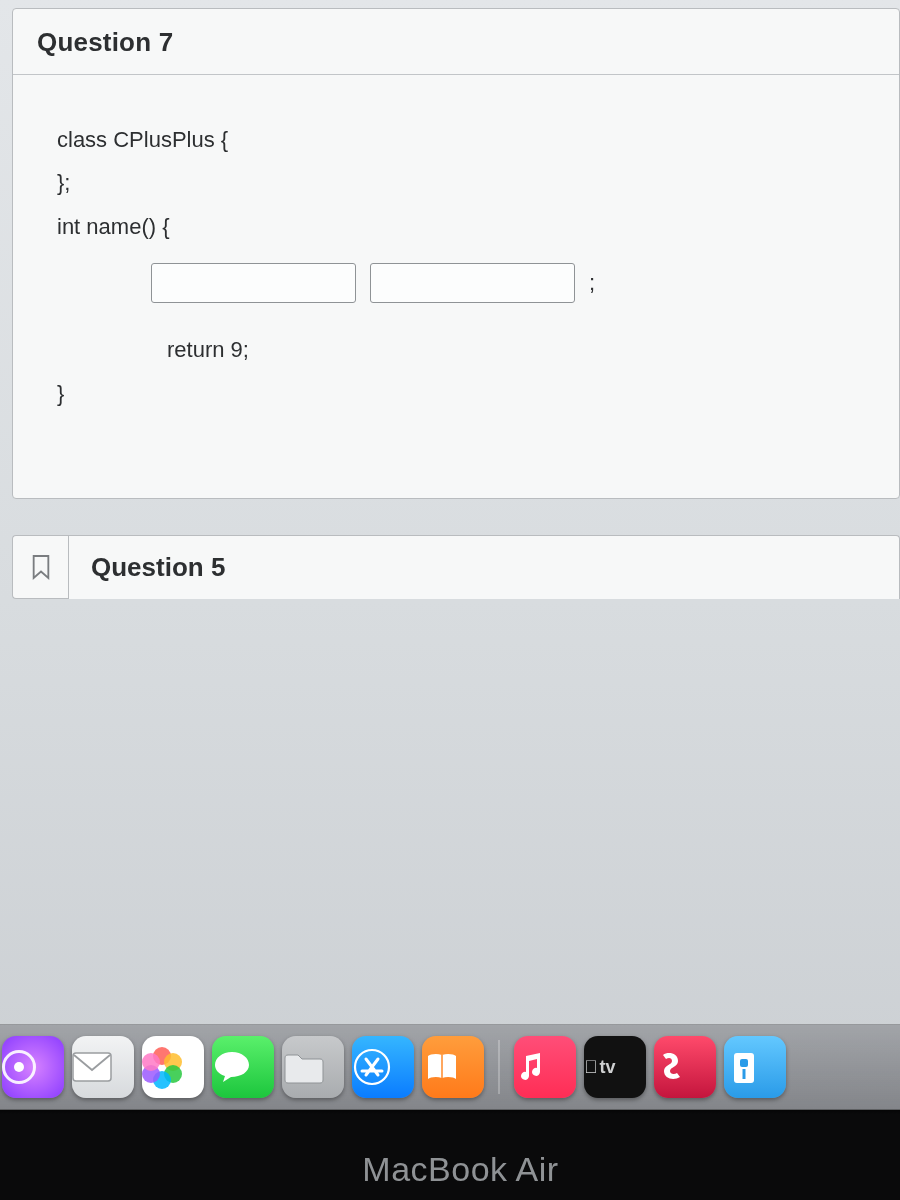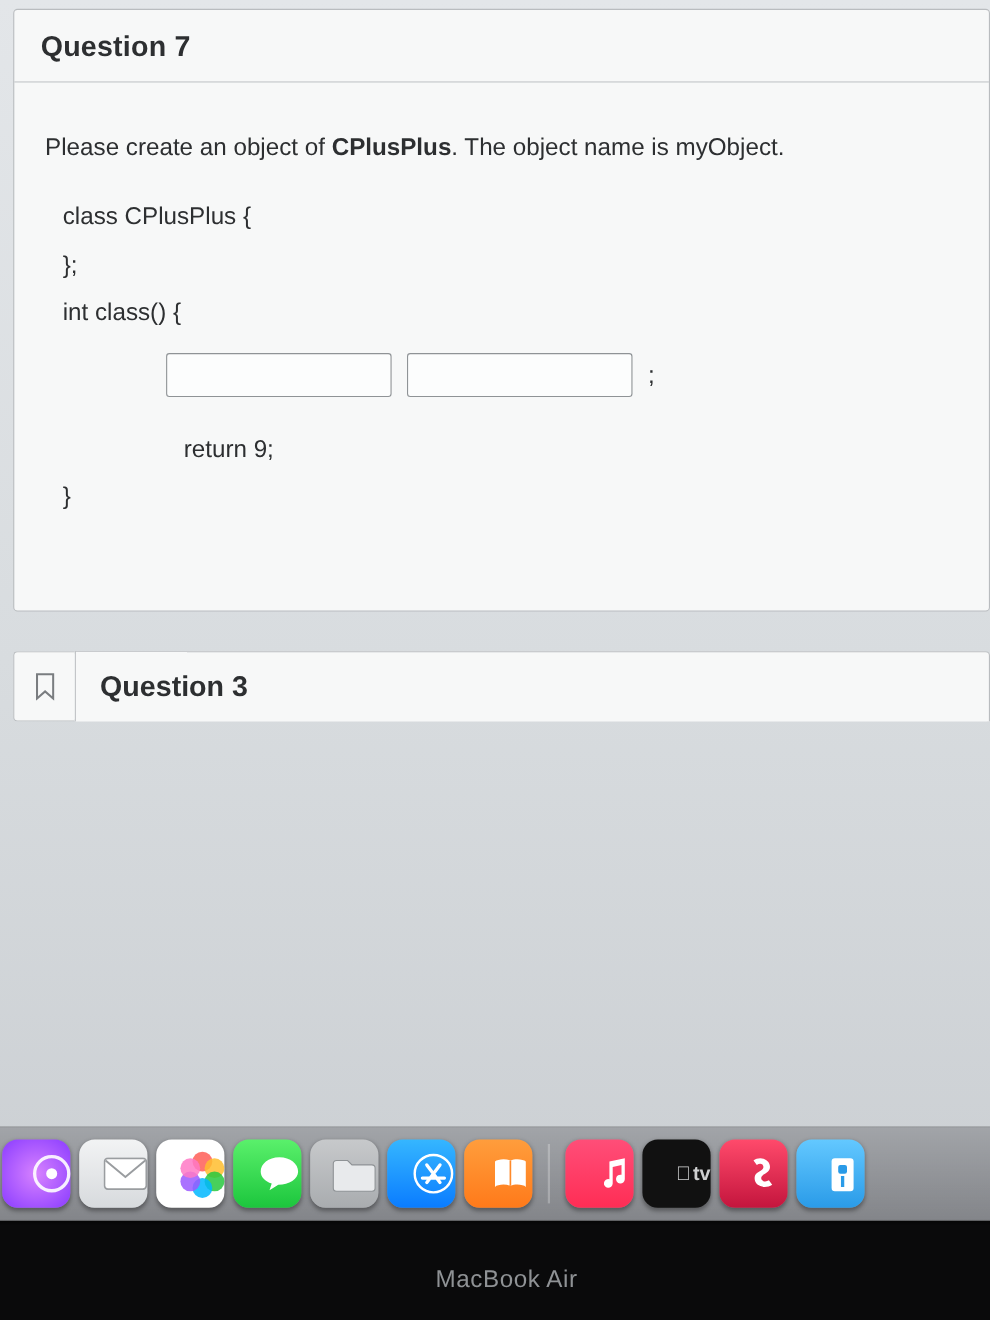--- a/index.html
+++ b/index.html
@@ -109,21 +109,21 @@
     align-items: center;
     padding-left: 2px;
     gap: 8px;
     border-top: 1px solid rgba(255,255,255,0.15);
     border-bottom: 1px solid rgba(0,0,0,0.4);
   }
   .dock-icon {
     width: 62px; height: 62px;
     border-radius: 14px;
     box-shadow: 0 2px 4px rgba(0,0,0,0.35);
-    display: flex; align-items: center; justify-content: flex-end;
+    display: flex; align-items: center; justify-content: flex-start;
     flex-shrink: 0;
   }
   .dock-divider {
     width: 2px; height: 54px;
     background: rgba(255,255,255,0.25);
     margin: 0 6px;
   }
   .di-podcast { background: radial-gradient(circle at 50% 50%, #d782ff 0%, #8a3cff 100%); }
   .di-mail { background: linear-gradient(180deg,#f2f3f4,#d7dadd); }
   .di-photos { background: #fff; }
@@ -143,21 +143,21 @@
     top: 1110px;
     bottom: 0;
     background: #0a0a0b;
   }
   .macbook-label {
     position: absolute;
     top: 1150px;
     width: 100%;
     text-align: center;
     color: #8f9295;
-    font-size: 22px;
+    font-size: 34px;
     font-weight: 400;
     letter-spacing: 0.5px;
     padding-left: 21px;
   }
 
   .photos-flower {
     position: relative; width: 40px; height: 40px;
   }
   .petal { position:absolute; width:18px; height:18px; border-radius:50%; opacity:0.85; }
   .p1{background:#ff5e57;top:0;left:11px}
@@ -184,49 +184,46 @@
 </style>
 </head>
 <body>
 
 <div class="page-area">
 
   <div class="q-card">
     <div class="q-header">Question 7</div>
     <div class="q-body">
 
-      <div class="prompt-line">
-        <span>Please create an object of </span><span class="bold">CPlusPlus</span><span>. The object name is myObject.</span>
-      </div>
 
       <div class="code-block">
         <div class="code-line">class CPlusPlus {</div>
         <div class="code-line">};</div>
-        <div class="code-line">int class() {</div>
+        <div class="code-line">int name() {</div>
 
         <div class="blank-row">
           <input class="blank-input" type="text" value="" style="">
           <input class="blank-input" type="text" value="" style="">
           <span class="semi">;</span>
         </div>
 
         <div class="code-line indent-b">return 9;</div>
         <div class="code-line">}</div>
       </div>
 
     </div>
   </div>
 
   <div class="q8-wrap">
     <div class="flag-box">
       <svg class="flag-icon" viewBox="0 0 24 28">
         <path d="M4 2 H20 V26 L12 19 L4 26 Z"></path>
       </svg>
     </div>
-    <div class="q8-card">Question 3</div>
+    <div class="q8-card">Question 5</div>
   </div>
 
 </div>
 
 <div class="dock-strip">
   <div class="dock-icon di-podcast">
     <div class="podcast-inner">
         <div class="podcast-dot"></div>
       </div>
   </div>

